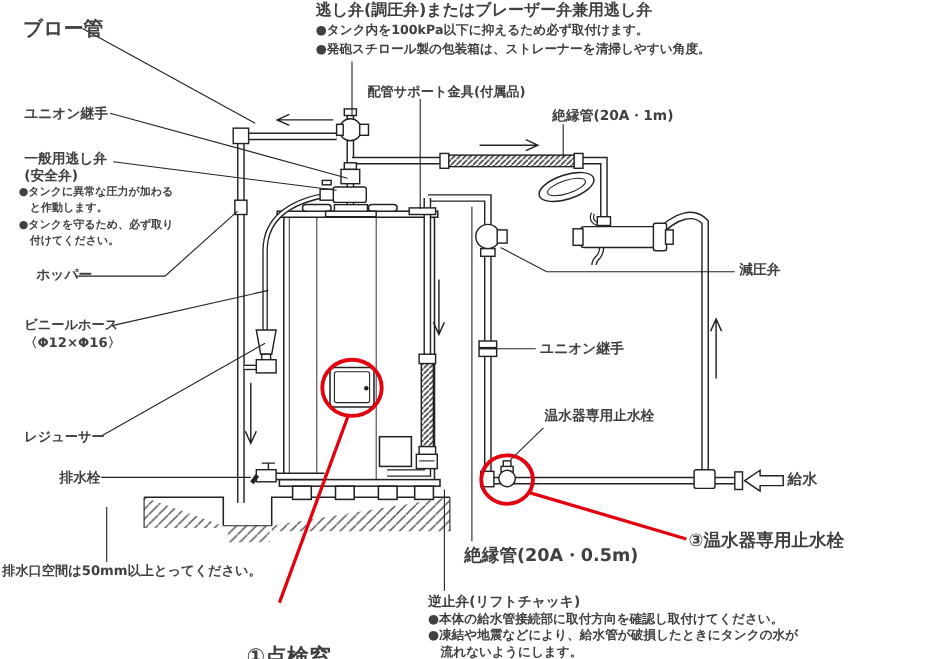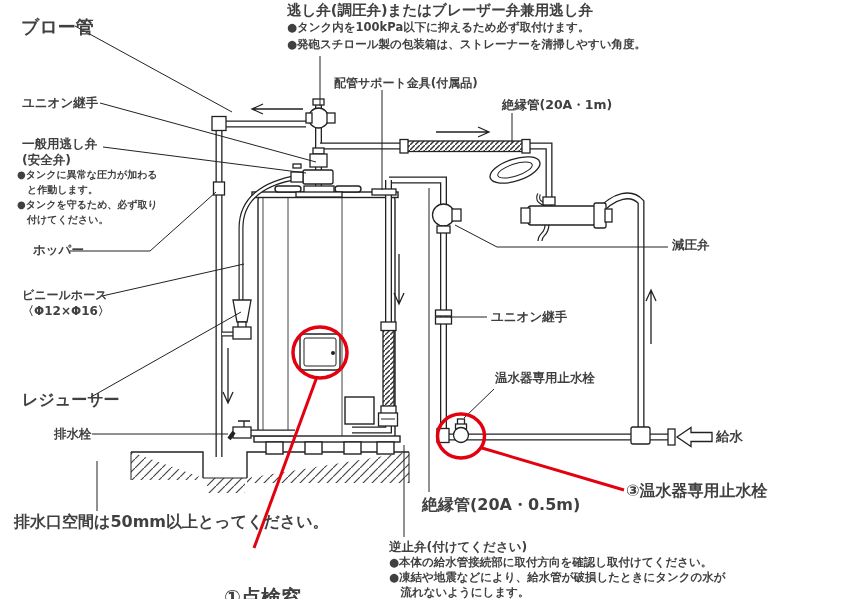--- a/index.html
+++ b/index.html
@@ -225,28 +225,28 @@
   <div class="lbl" style="left:22px;top:95px;font-size:12.5px;">ユニオン継手</div>
   <div class="lbl" style="left:17px;top:167px;font-size:10px;line-height:15px;">●タンクに異常な圧力が加わる
 　と作動します。
 ●タンクを守るため、必ず取り
 　付けてください。</div>
   <div class="lbl" style="left:22px;top:136px;font-size:12.5px;line-height:16px;">一般用逃し弁
 (安全弁)</div>
   <div class="lbl" style="left:21px;top:242px;font-size:12.5px;margin-left:12px;">ホッパー</div>
   <div class="lbl" style="left:22px;top:288px;font-size:12px;line-height:15.5px;">ビニールホース
 〈Φ12×Φ16〉</div>
-  <div class="lbl" style="left:22px;top:390px;font-size:16px;">レジューサー</div>
+  <div class="lbl" style="left:22px;top:390px;font-size:12px;">レジューサー</div>
   <div class="lbl" style="left:54px;top:426px;font-size:12.5px;">排水栓</div>
-  <div class="lbl" style="left:2px;top:512px;font-size:16px;margin-left:12px;">排水口空間は50mm以上とってください。</div>
+  <div class="lbl" style="left:2px;top:512px;font-size:12px;">排水口空間は50mm以上とってください。</div>
   <div class="lbl" style="left:672px;top:237px;font-size:12.5px;">減圧弁</div>
   <div class="lbl" style="left:491px;top:309px;font-size:12.5px;">ユニオン継手</div>
   <div class="lbl" style="left:495px;top:370px;font-size:12.5px;">温水器専用止水栓</div>
   <div class="lbl" style="left:716px;top:428px;font-size:13.5px;">給水</div>
   <div class="lbl" style="left:422px;top:495px;font-size:16px;">絶縁管(20A・0.5m)</div>
-  <div class="lbl" style="left:389px;top:539px;font-size:12.5px;">逆止弁(付けてください)</div>
+  <div class="lbl" style="left:389px;top:539px;font-size:12.5px;">逆止弁(リフトチャッキ)</div>
   <div class="lbl" style="left:389px;top:555px;font-size:11.5px;line-height:15px;">●本体の給水管接続部に取付方向を確認し取付けてください。
 ●凍結や地震などにより、給水管が破損したときにタンクの水が
 　流れないようにします。</div>
   <div class="lbl" style="left:224px;top:585px;font-size:20px;">①点検窓</div>
   <div class="lbl" style="left:626px;top:481px;font-size:16px;">③温水器専用止水栓</div>
 
 </div>
 
 </body></html>

